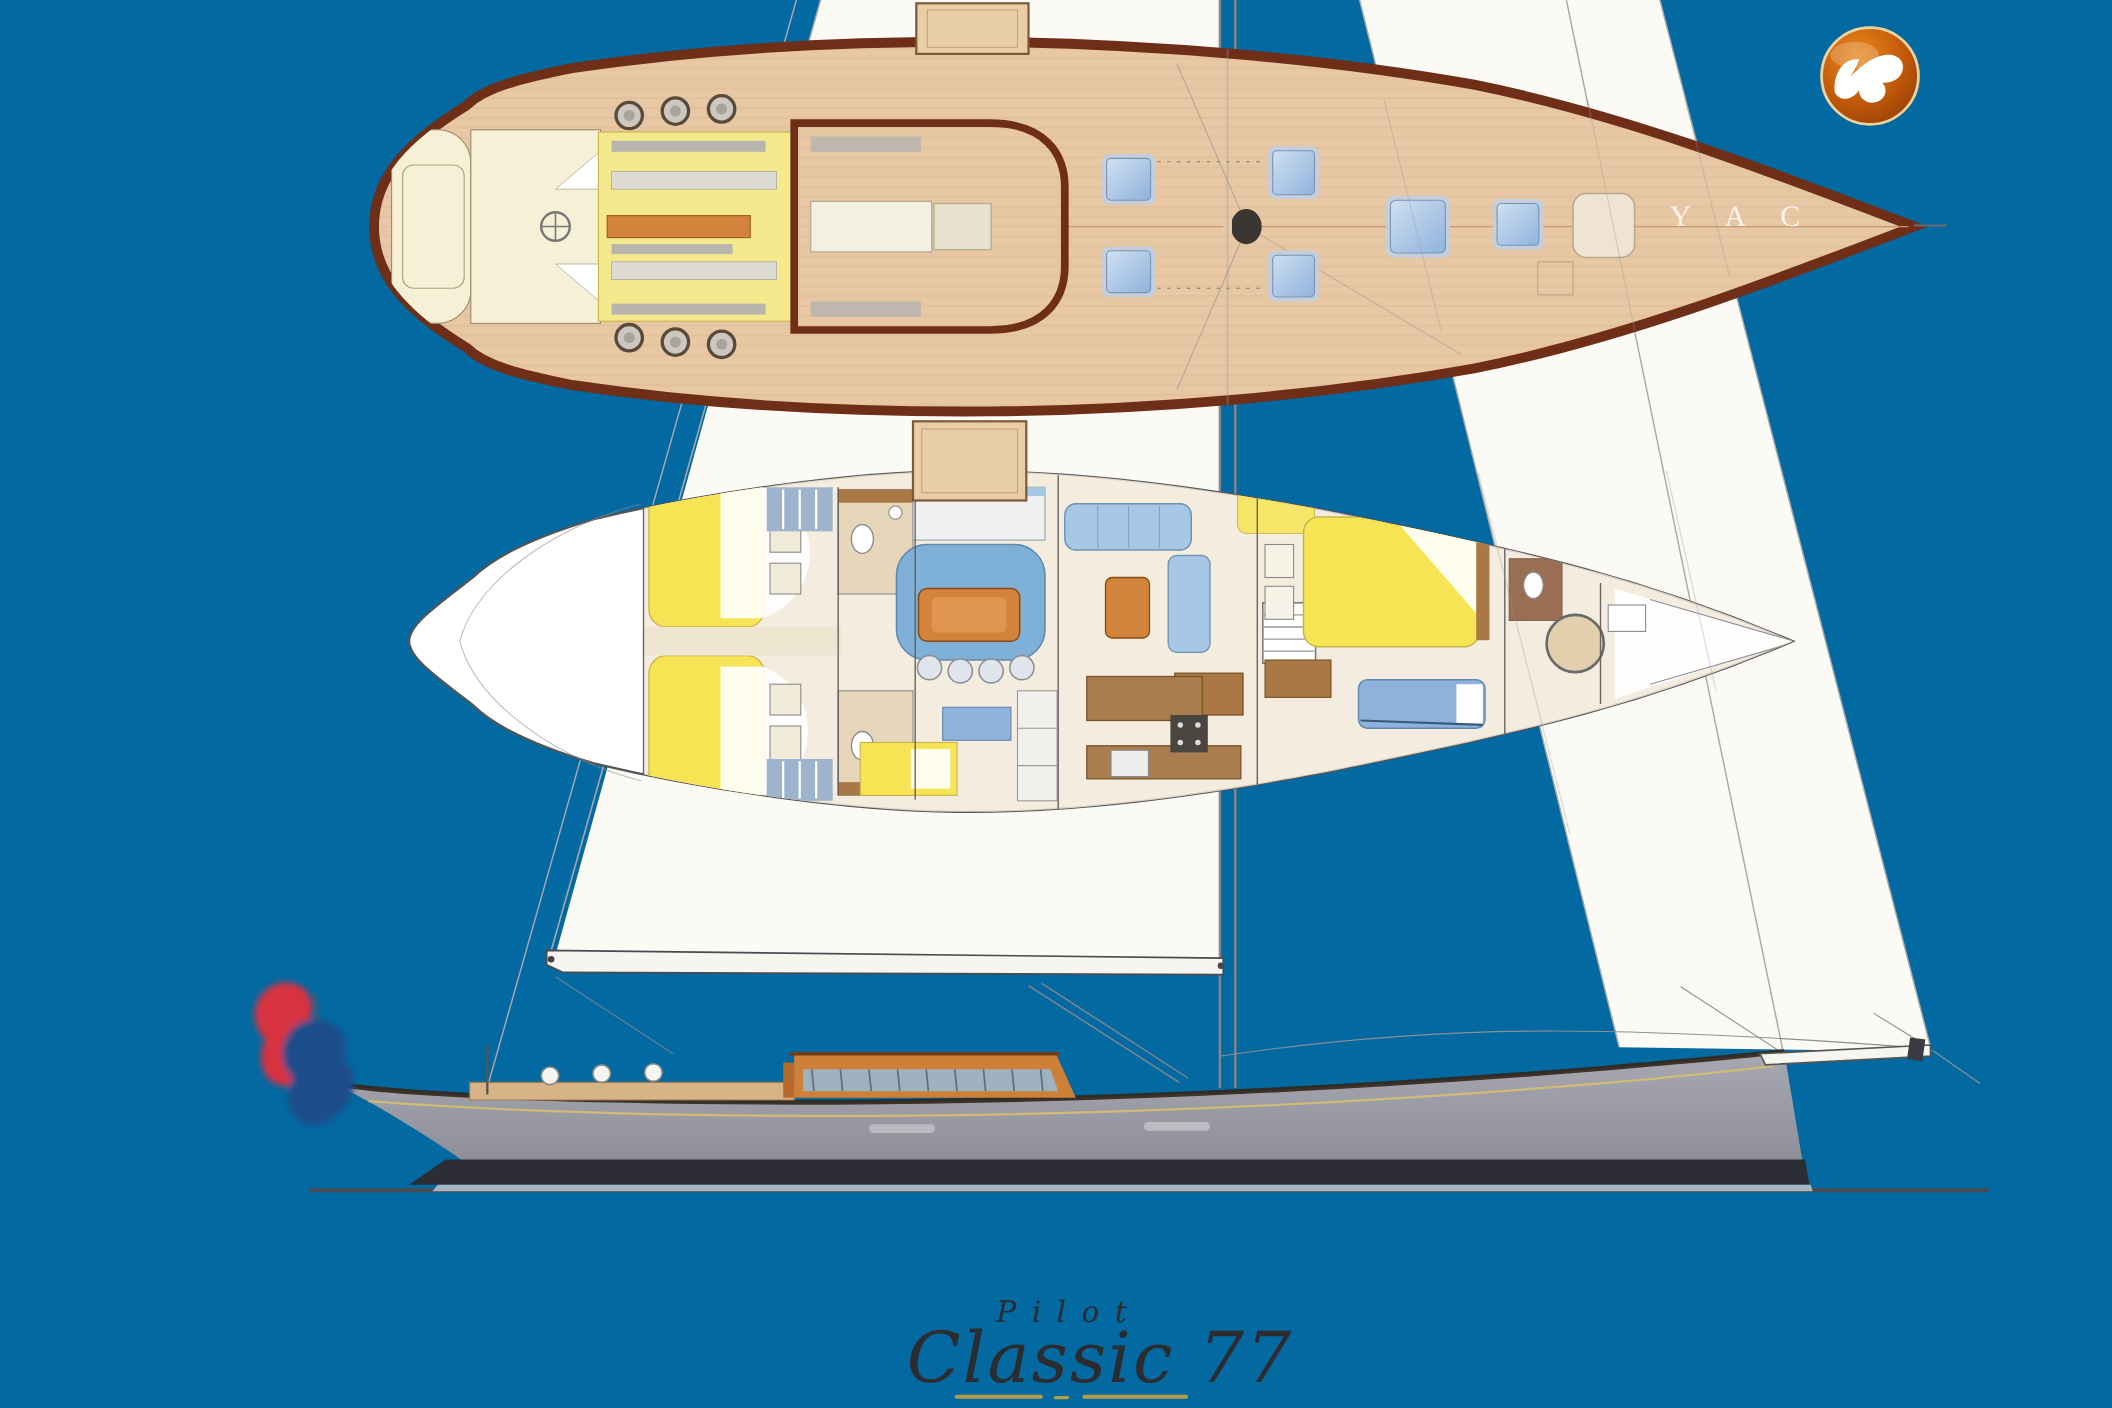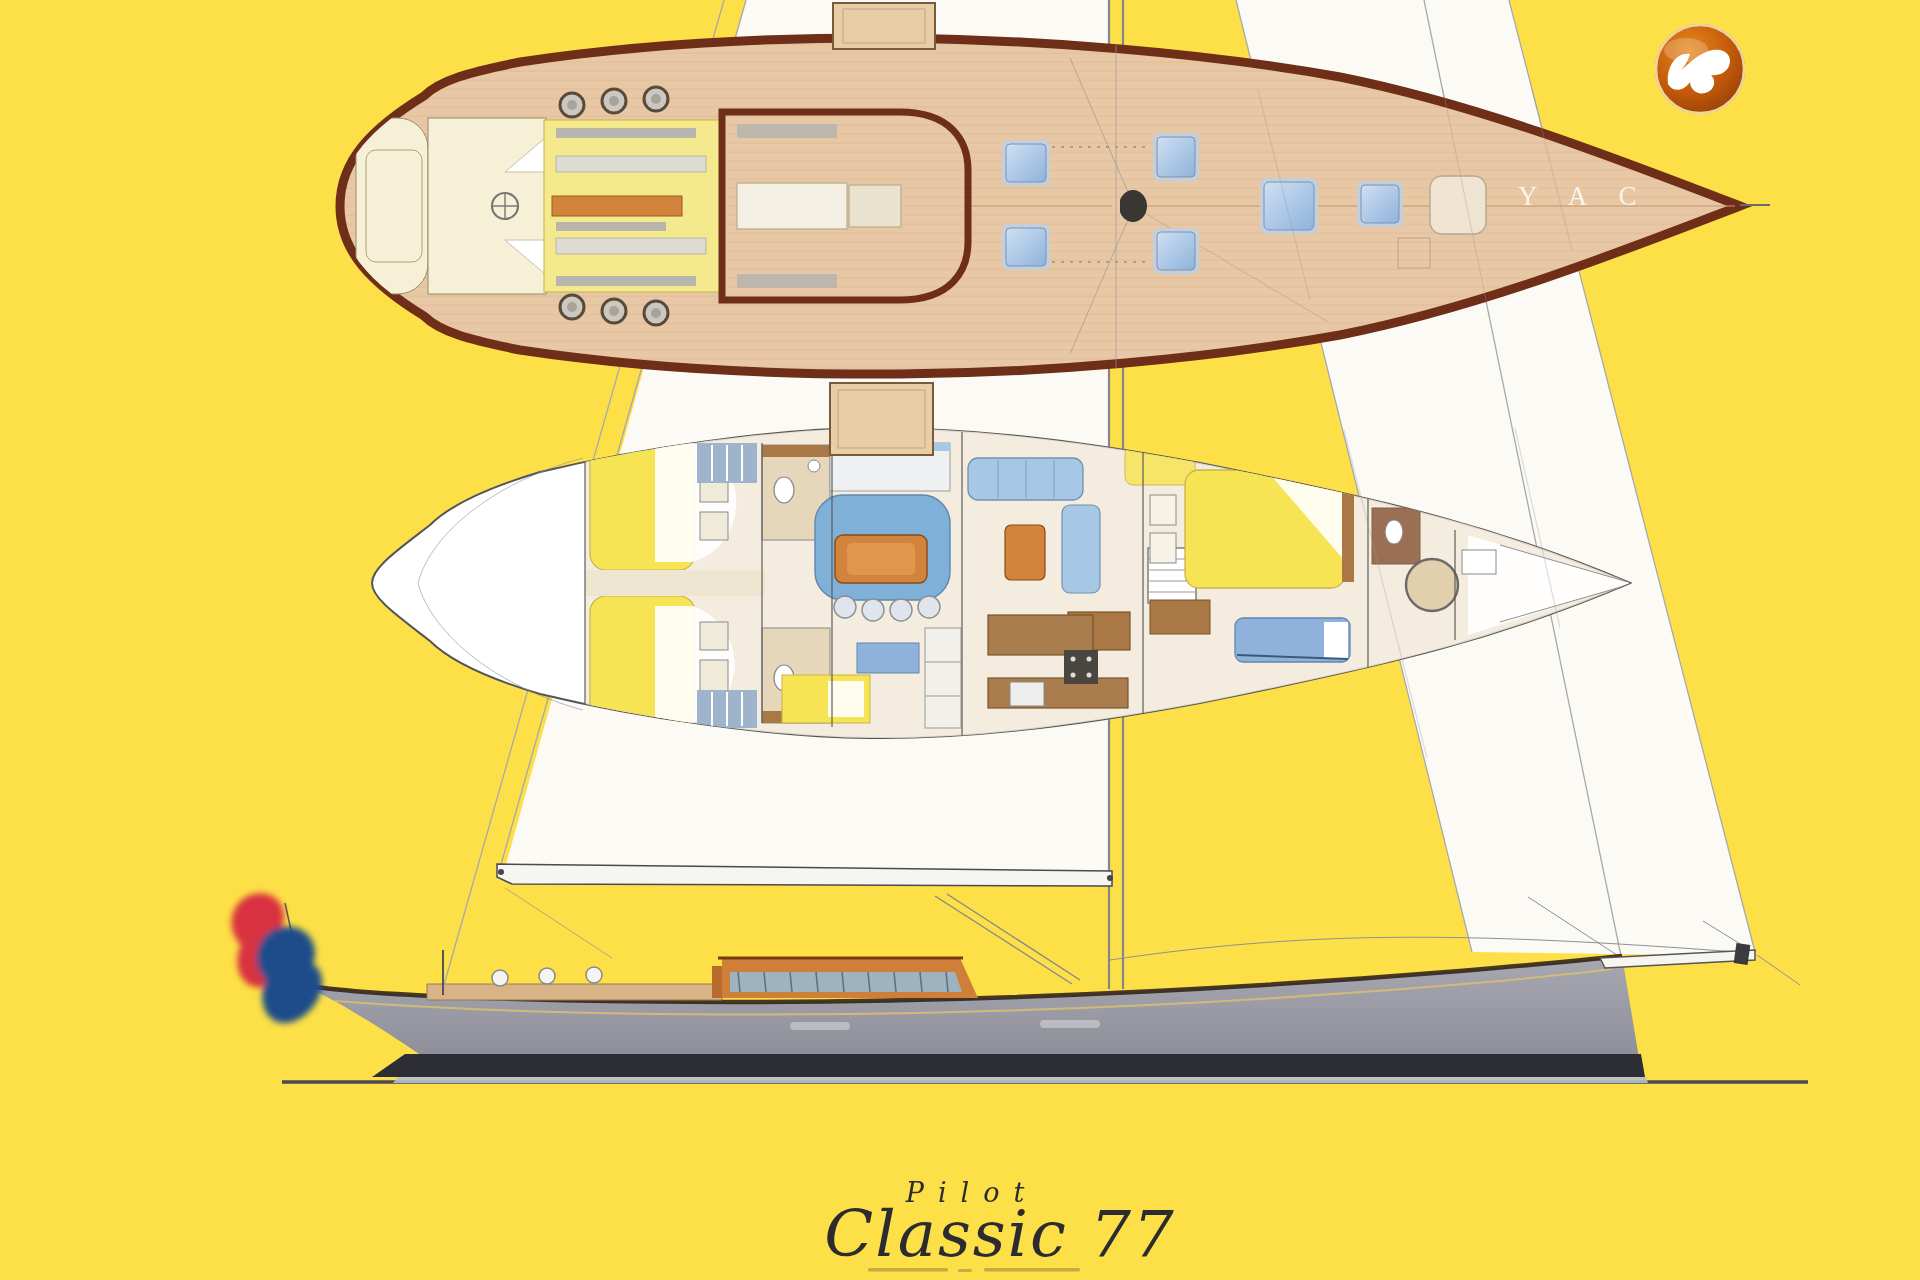--- a/index.html
+++ b/index.html
@@ -1,16 +1,16 @@
 <!DOCTYPE html>
 <html style="--deck_tan: #e7c7a4; --plank_line: #d9b48e; --caprail: #6e2e18; --cockpit_cream: #f6f1d6; --seat_yellow: #f4e98c; --berth_yellow: #f6e455; --bench_grey: #b8b5ae; --table_orange: #d2833c; --hatch_blue: #8fb2dc; --hatch_frame: #c3cfdd; --interior_floor: #f2e9d8; --settee_blue: #a6c8e4; --settee_blue_dark: #7fb0d8; --wood_brown: #a97844; --hull_grey_top: #a8a8b2; --hull_grey_bottom: #8e8e98; --waterline_dark: #2d2d35; --boot_light: #b6c0ca; --house_orange: #cf8038; --house_window: #9fb2c0; --coaming_tan: #d8b386; --sail_line: #a9a9ad; --mast_grey: #85858c; --spar_white: #f6f5f0; --title_ink: #2c2c30; --underline_gold: #c9a23f; --logo_orange: #e8891c; --logo_orange_dark: #8a3a06; --logo_ring: #ecd3a0; --flag_red: #d8303f; --flag_blue: #1f4d8a;"><head>
 <meta charset="utf-8">
 <style>
   html,body{margin:0;padding:0;background:#ffffff;}
-  .stage{position:relative;width:1920px;height:1280px;background:#fde047;overflow:hidden;
+  .stage{position:relative;width:1920px;height:1280px;background:#0369a1;overflow:hidden;
          font-family:"DejaVu Serif", serif;}
   svg{position:absolute;left:0;top:0;}
   
   .c-deck      {fill:var(--deck_tan,#e7c7a4);}
   .c-plankline {fill:var(--plank_line,#d8b28c);}
   .c-caprail   {stroke:var(--caprail,#6e2e18);}
   .c-cream     {fill:var(--cockpit_cream,#f6f1d6);}
   .c-yellow    {fill:var(--seat_yellow,#f4e98c);}
   .c-berth     {fill:var(--berth_yellow,#f6e455);}
   .c-bench     {fill:var(--bench_grey,#b8b5ae);}

